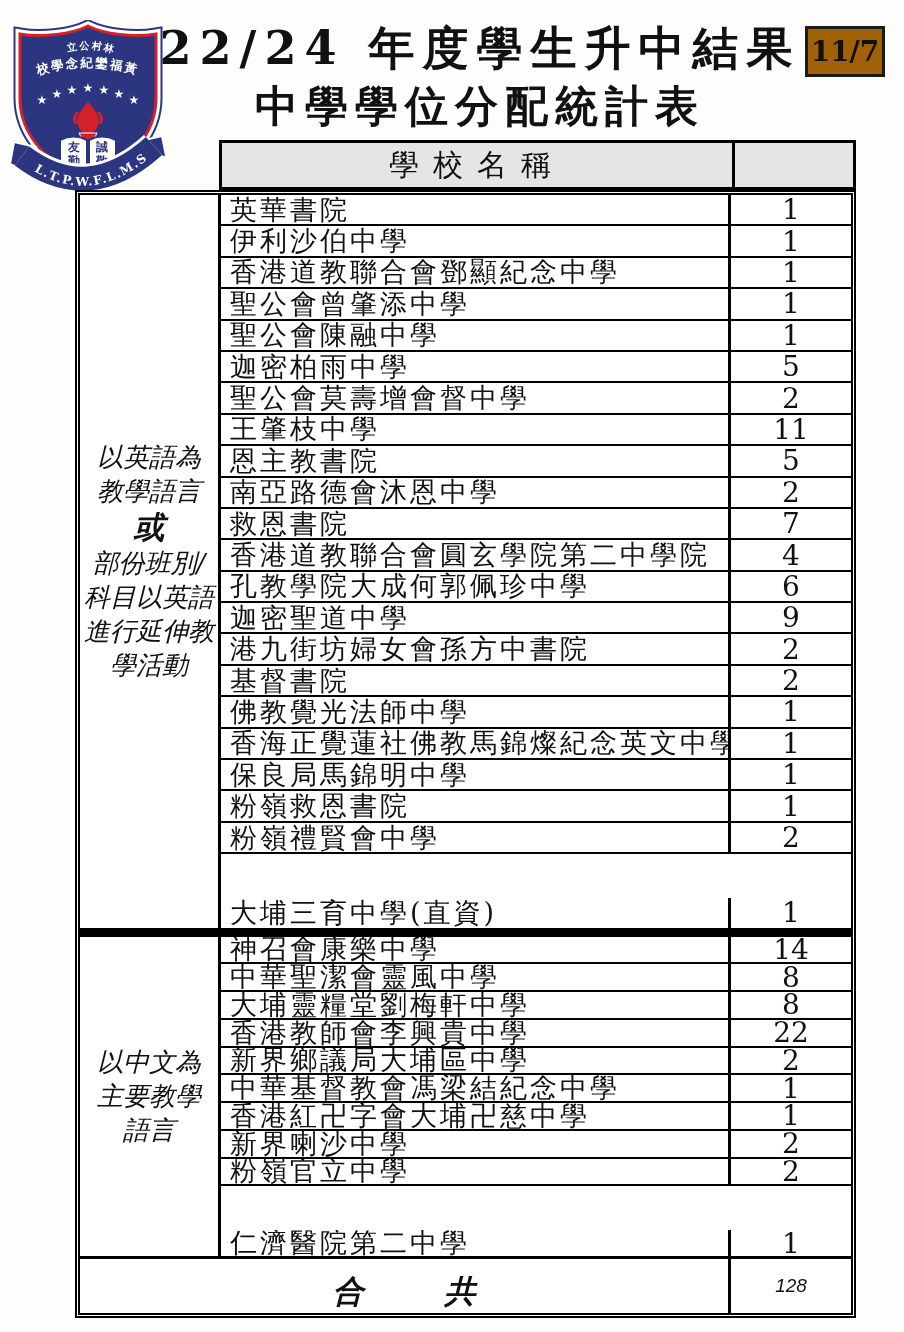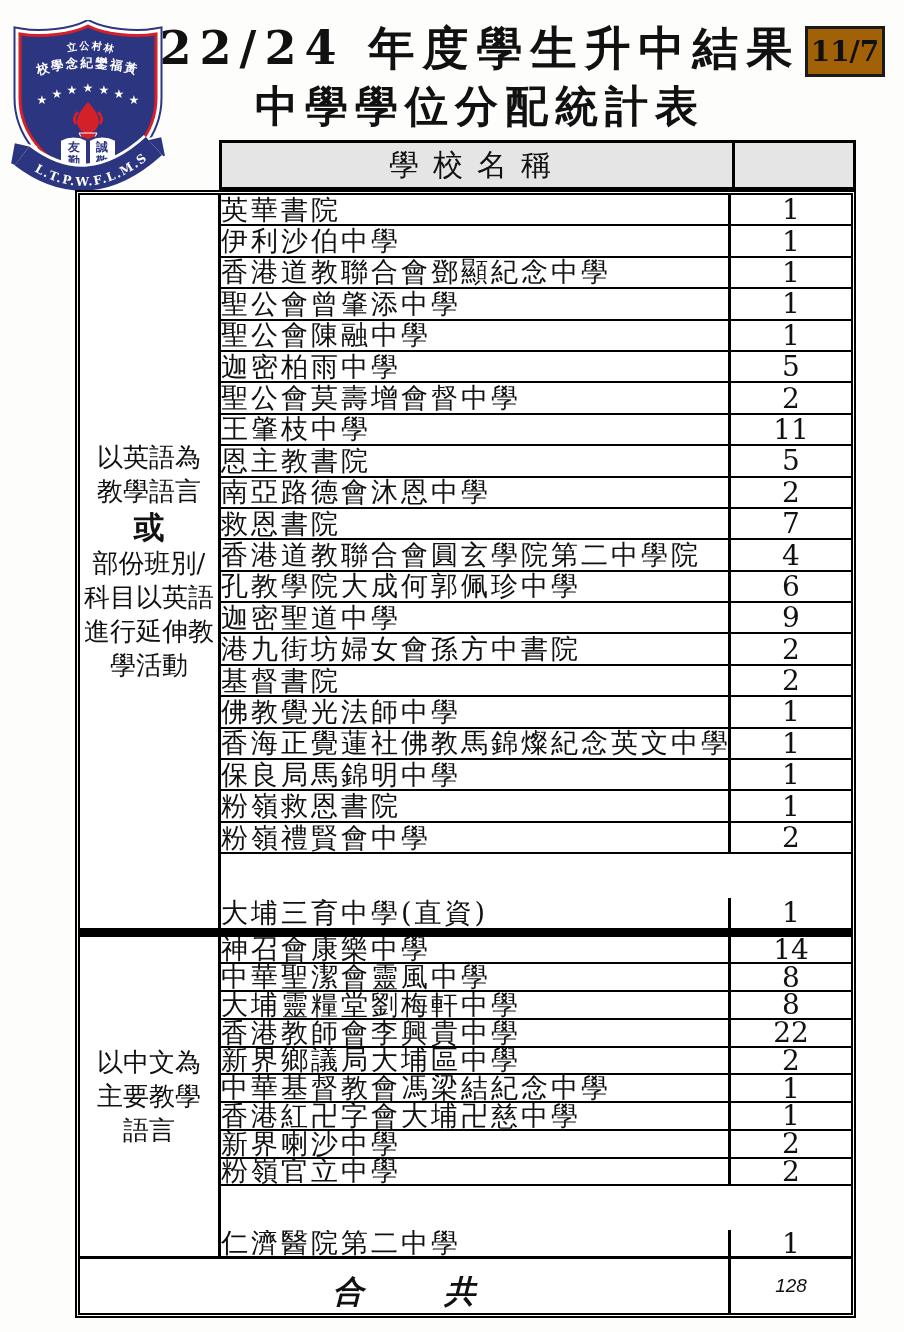--- a/index.html
+++ b/index.html
@@ -36,28 +36,28 @@
     position:absolute;left:75px;top:190px;width:781px;height:1128px;
     border:5px double #000;box-sizing:border-box;background:#fff;
     display:flex;flex-direction:column;
   }
   .group{display:flex;min-height:0;}
   .group1{height:743px;}
   .group2{height:324px;}
   .group-label{
     width:138px;border-right:3px solid #000;
     display:flex;flex-direction:column;align-items:center;justify-content:center;
-    font-size:26px;line-height:34px;text-align:left;flex-shrink:0;
+    font-size:26px;line-height:34px;text-align:left;flex-shrink:0;font-style:italic;
   }
   .group-label .bold-line{font-weight:bold;font-size:31px;line-height:38px;}
   .group-rows{flex:1;display:flex;flex-direction:column;min-width:0;}
   .row{flex:1;display:flex;border-bottom:2px solid #000;min-height:0;}
   .row:last-child{border-bottom:none;margin-top:44px;}
   .cell-school{
-    flex:1;display:flex;align-items:center;
+    flex:1;display:flex;align-items:center;padding-left:9px;
     font-size:27px;letter-spacing:3px;white-space:nowrap;overflow:hidden;
   }
   .cell-total{
     width:120px;border-left:3px solid #000;flex-shrink:0;
     display:flex;align-items:center;justify-content:center;font-size:28px;
   }
   .divider{height:9px;background:#000;flex-shrink:0;}
   .footer-row{flex:1;display:flex;border-top:3px solid #000;}
   .footer-label{
     flex:1;display:flex;align-items:center;justify-content:center;

